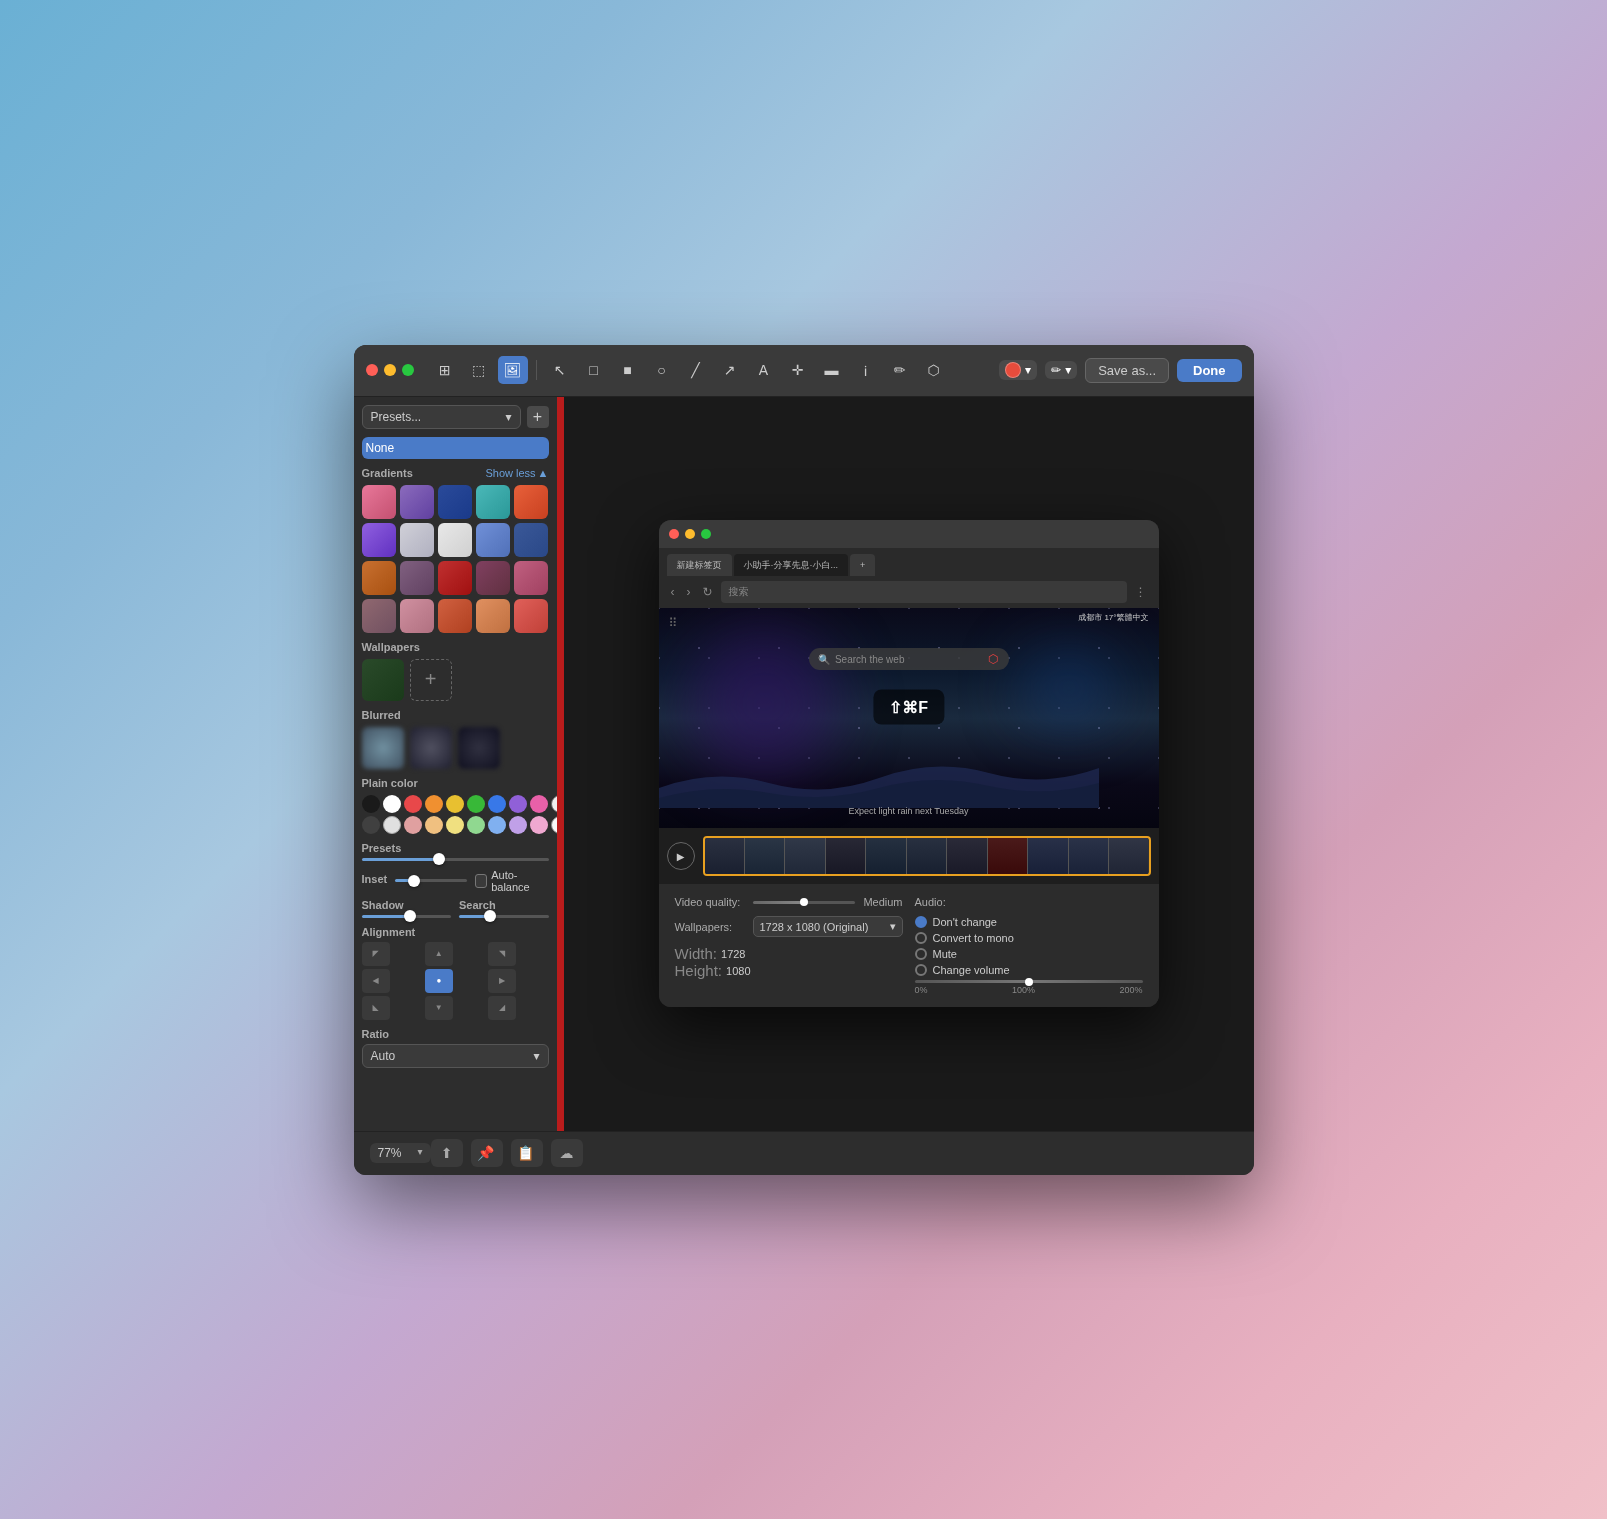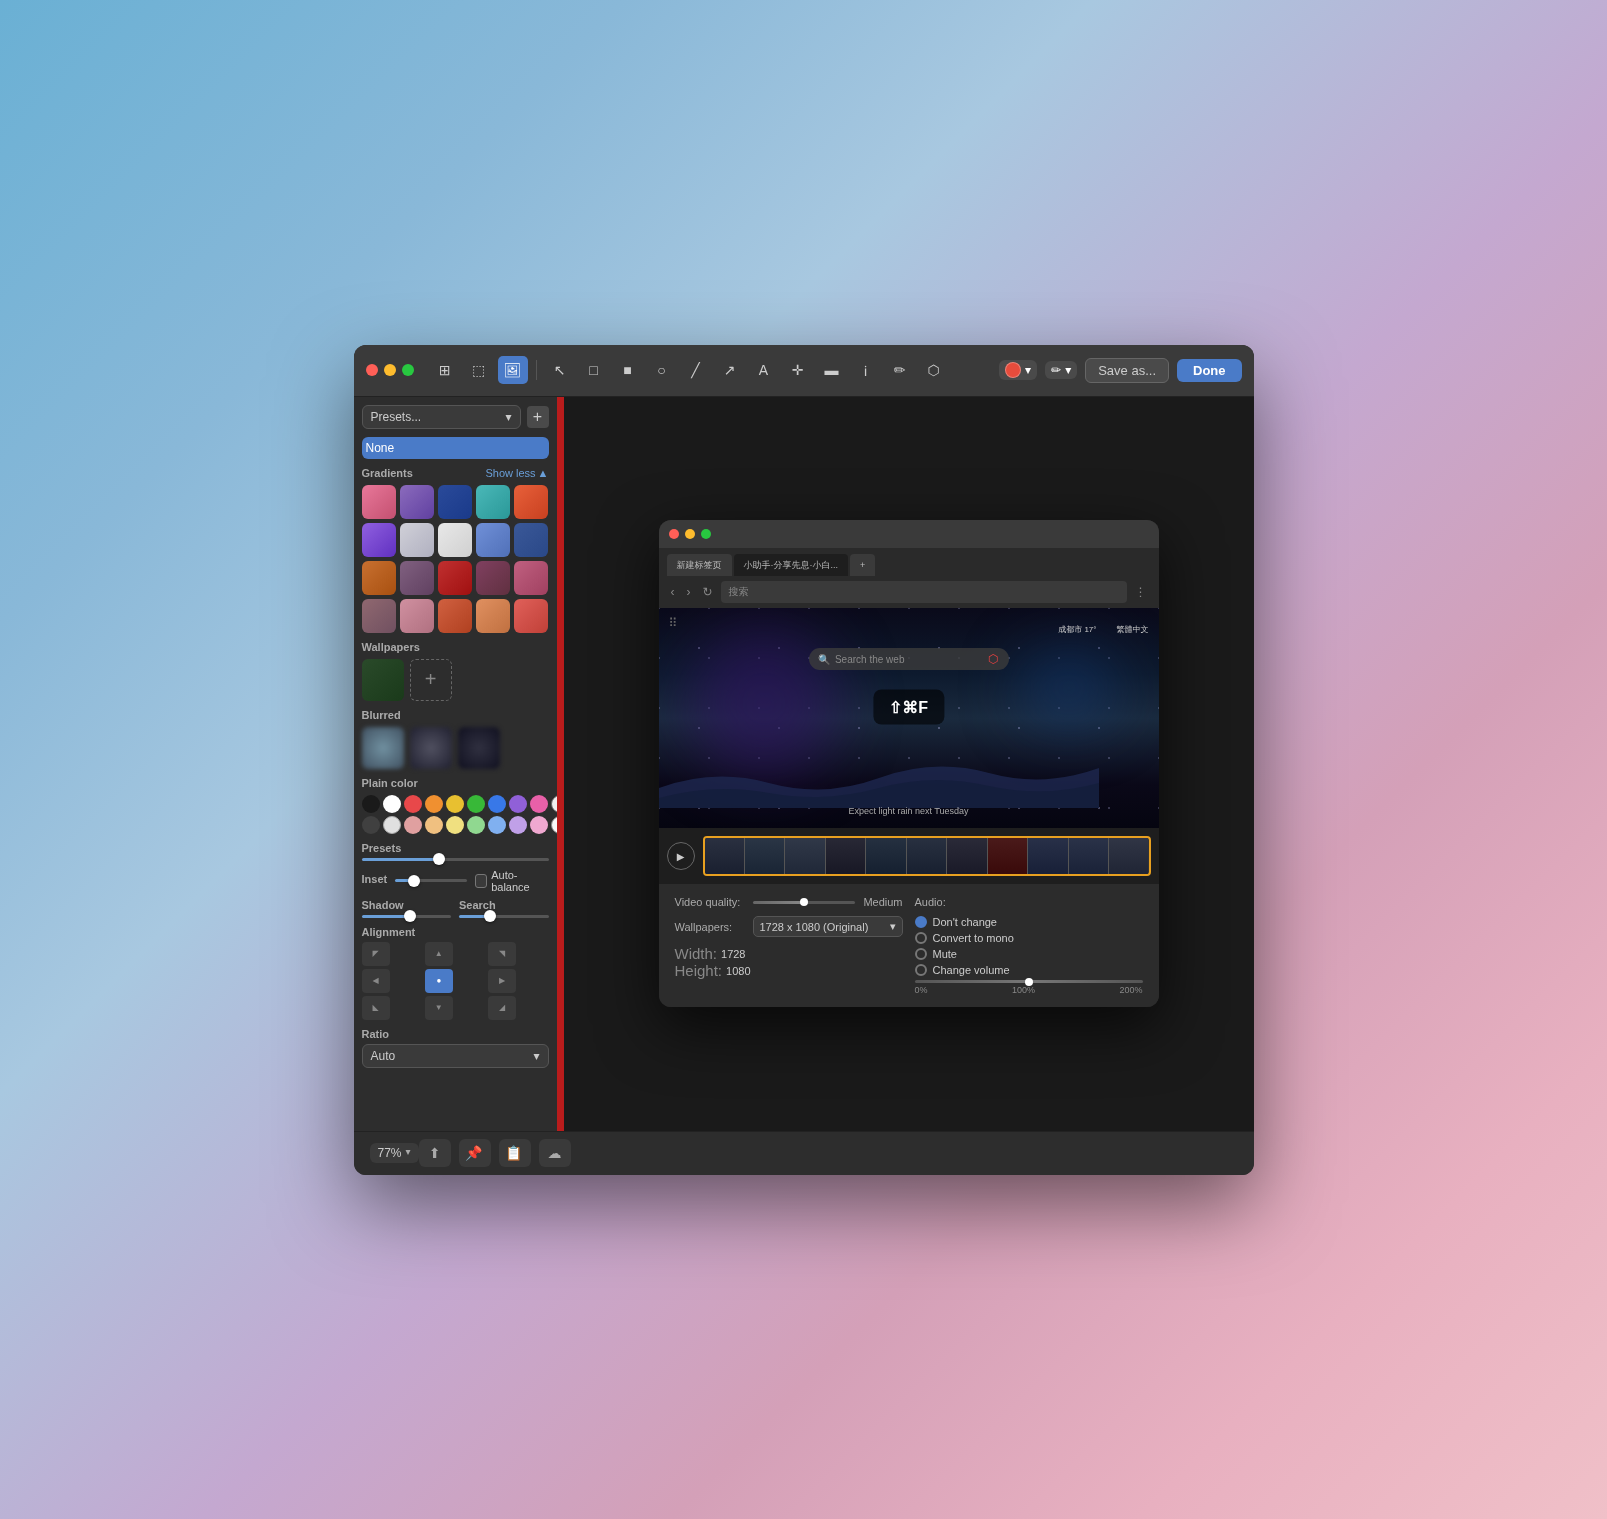--- a/index.html
+++ b/index.html
@@ -481,25 +481,25 @@
     
     .video-bg {
       width: 100%;
       height: 100%;
       background: linear-gradient(180deg, #0a0a1a 0%, #0d1a2e 30%, #1a2a3e 50%, #0a0818 80%, #050510 100%);
       position: relative;
     }
     .video-overlay-ui {
       position: absolute;
       top: 0; left: 0; right: 0;
-      padding: 16px 10px;
+      padding: 4px 10px;
       display: flex;
       justify-content: flex-end;
       align-items: flex-start;
-      gap: 20px;
+      gap: 0;
     }
     .video-ui-text {
       color: #ccc;
       font-size: 8px;
     }
     .keyboard-shortcut {
       position: absolute;
       top: 45%;
       left: 50%;
       transform: translate(-50%, -50%);
@@ -745,21 +745,21 @@
       height: 44px;
       background: #2d2d2d;
       border-top: 1px solid #222;
       display: flex;
       align-items: center;
       padding: 0 16px;
       flex-shrink: 0;
     }
     .zoom-control {
       display: flex;
-      gap: 4px;
+      gap: 16px;
       background: #3a3a3a;
       border-radius: 6px;
       padding: 3px 8px;
       cursor: pointer;
     }
     .zoom-value {
       color: #ccc;
       font-size: 12px;
     }
     .drag-me-area {

